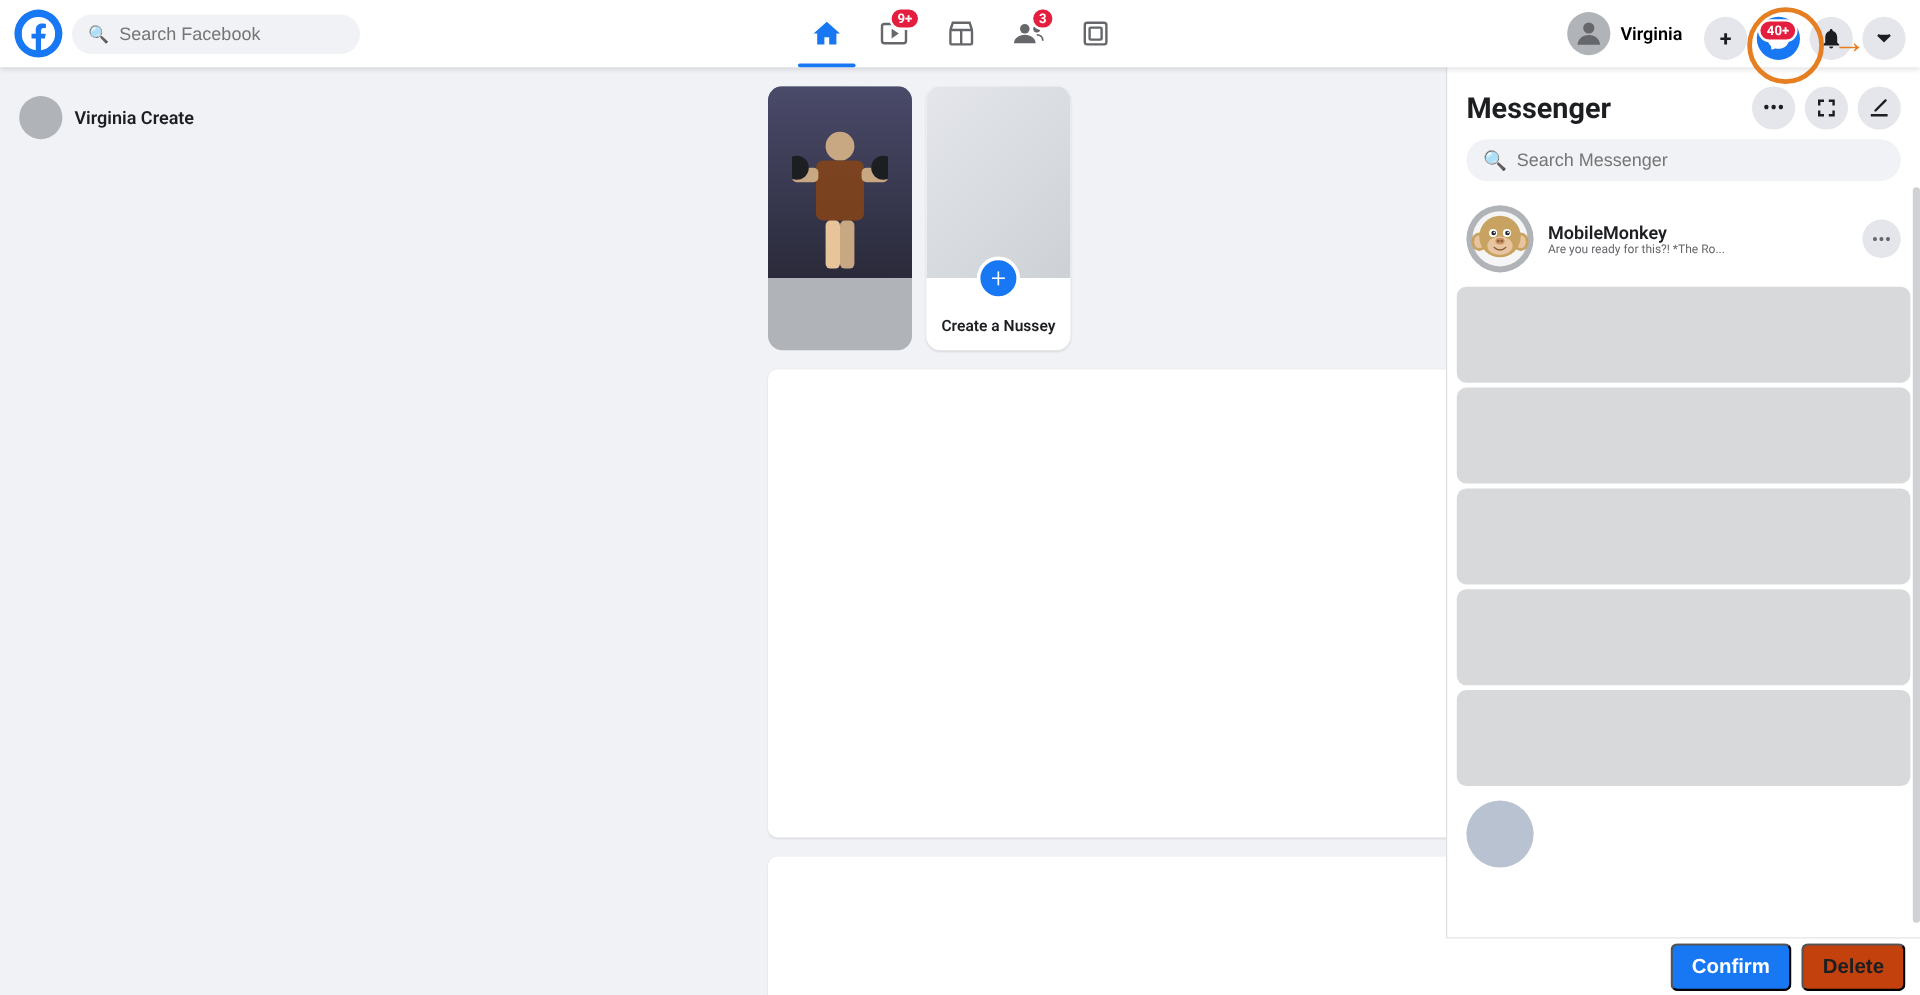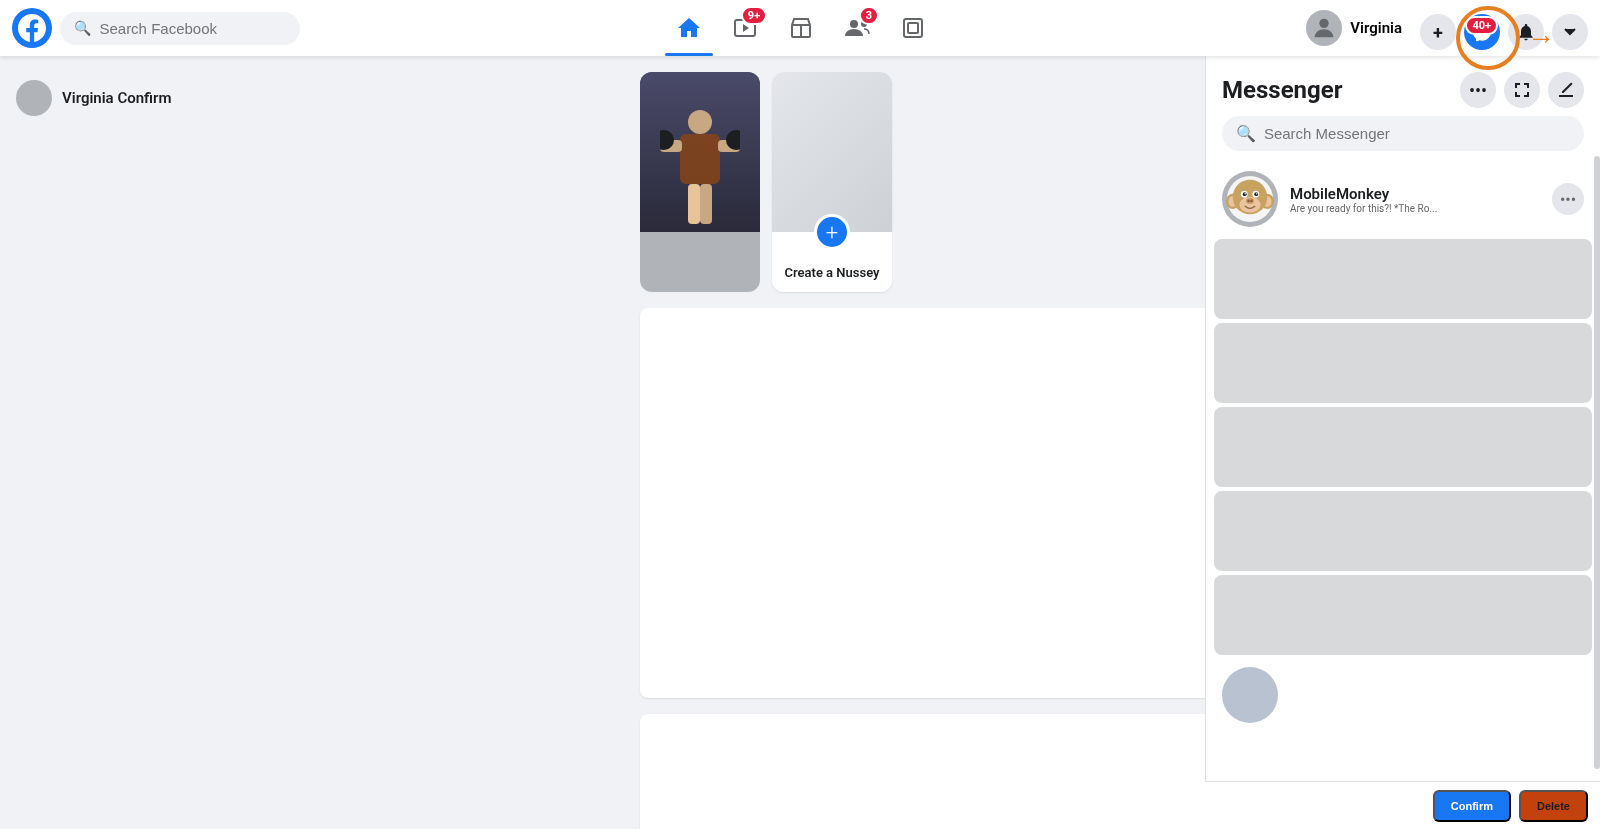--- a/index.html
+++ b/index.html
@@ -243,21 +243,21 @@
     .bottom-bar {
       position: fixed; bottom: 0; right: 0;
       width: 395px; height: 48px;
       background: #fff;
       border-top: 1px solid #dddfe2;
       display: flex; align-items: center; justify-content: flex-end;
       padding: 0 12px; gap: 8px; z-index: 95;
     }
     .bottom-btn {
       padding: 8px 16px; border-radius: 6px;
-      font-size: 11px; font-weight: 600; cursor: pointer;
+      font-size: 17px; font-weight: 600; cursor: pointer;
     }
     .btn-confirm { background: #1877f2; color: #fff; }
     .btn-delete { background: #c2410c; color: #1c1e21; }
   </style>
 </head>
 <body>
 
 <nav class="topnav">
 
   <div class="nav-logo">
@@ -352,21 +352,21 @@
       </svg>
     </div>
   </div>
 </nav>
 
 <div class="main-layout">
 
   <div class="left-sidebar">
     <div class="sidebar-user">
       <div class="sidebar-avatar"></div>
-      <span class="sidebar-user-name">Virginia Confirm</span>
+      <span class="sidebar-user-name">Virginia Create</span>
     </div>
   </div>
 
   <div class="center-feed">
 
     <div class="stories-row">
 
       <div class="story-card">
         <div class="story-img">
 

